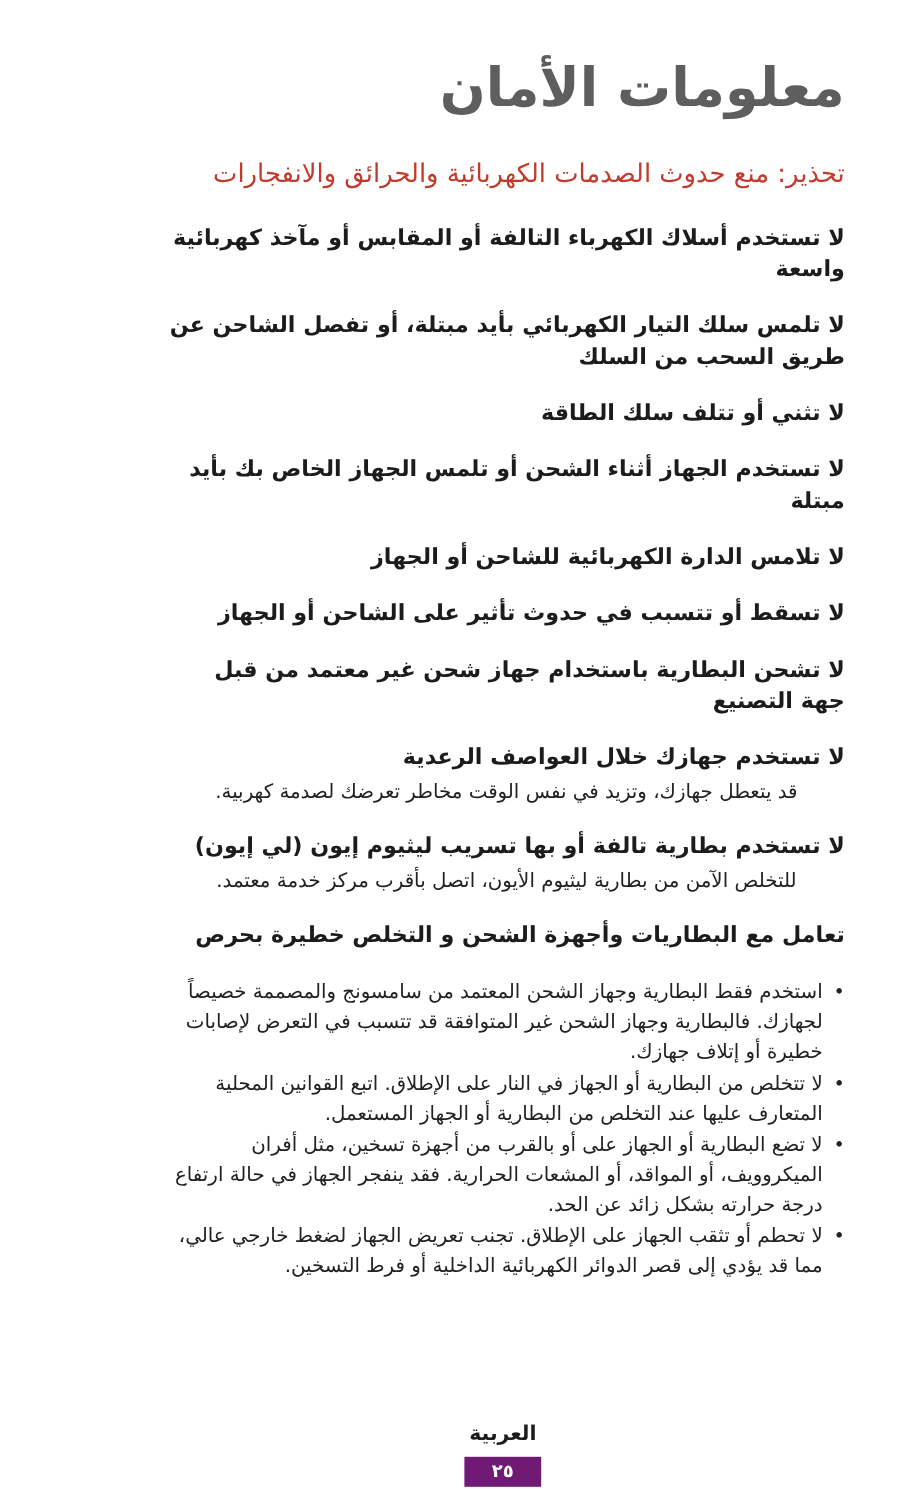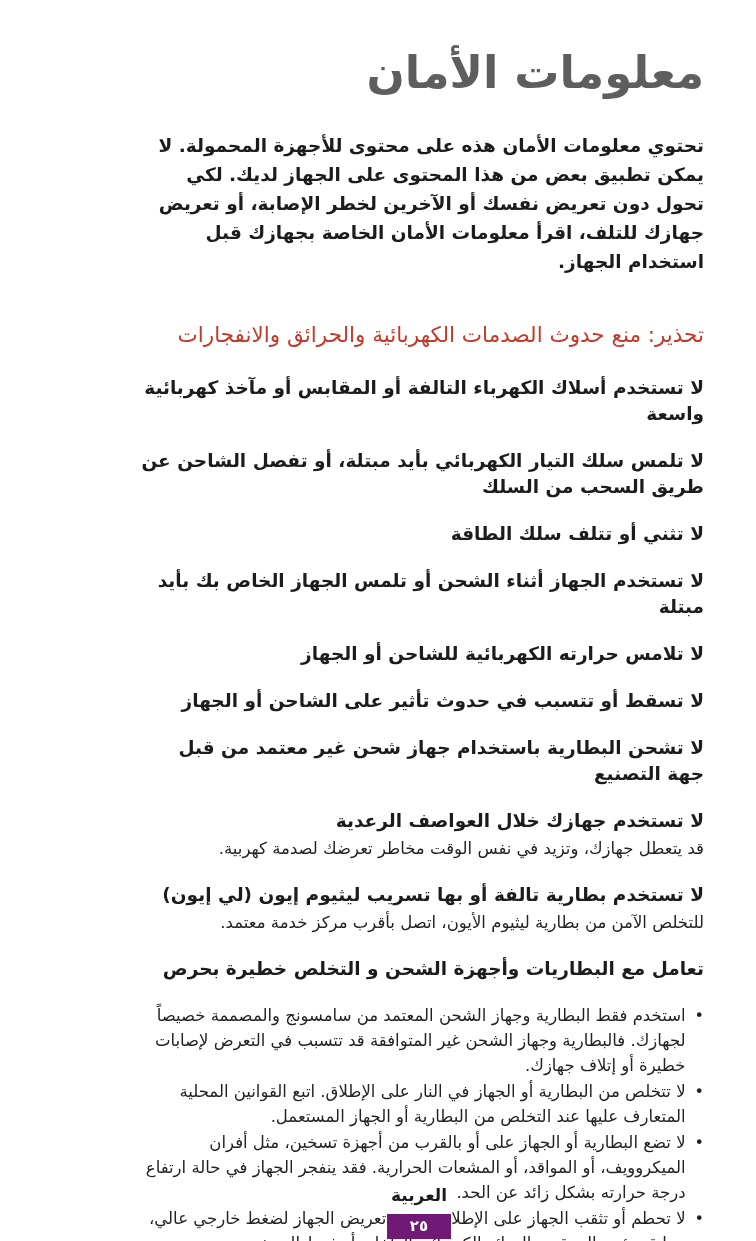--- a/index.html
+++ b/index.html
@@ -50,21 +50,21 @@
     line-height: 26px;
     margin: 0;
     text-align: right;
     color: #1c1c1c;
   }
   .section-body {
     font-size: 16.5px;
     font-weight: normal;
     line-height: 25px;
     margin: 2px 0 0 0;
-    text-align: right;
+    text-align: center;
     color: #222222;
   }
   .bullet-list {
     margin: 4px 0 0 0;
     padding: 0;
     list-style: none;
   }
   .bullet-item {
     display: flex;
     align-items: flex-start;
@@ -106,42 +106,41 @@
     text-align: center;
   }
 </style>
 </head>
 <body>
 
 <div class="page">
 
   <h1 class="doc-title">معلومات الأمان</h1>
 
-  <p class="intro">تحتوي معلومات الأمان هذه على محتوى للأجهزة المحمولة. لا يمكن تطبيق بعض من هذا المحتوى على الجهاز لديك. لكي تحول دون تعريض نفسك أو الآخرين لخطر الإصابة، أو تعريض جهازك للتلف، اقرأ معلومات الأمان الخاصة بجهازك قبل استخدام الجهاز.</p>
 
   <h2 class="warning-heading">تحذير: منع حدوث الصدمات الكهربائية والحرائق والانفجارات</h2>
 
   <div class="section">
     <p class="section-heading">لا تستخدم أسلاك الكهرباء التالفة أو المقابس أو مآخذ كهربائية واسعة</p>
   </div>
 
   <div class="section">
     <p class="section-heading">لا تلمس سلك التيار الكهربائي بأيد مبتلة، أو تفصل الشاحن عن طريق السحب من السلك</p>
   </div>
 
   <div class="section">
     <p class="section-heading">لا تثني أو تتلف سلك الطاقة</p>
   </div>
 
   <div class="section">
     <p class="section-heading">لا تستخدم الجهاز أثناء الشحن أو تلمس الجهاز الخاص بك بأيد مبتلة</p>
   </div>
 
   <div class="section">
-    <p class="section-heading">لا تلامس حرارته الكهربائية للشاحن أو الجهاز</p>
+    <p class="section-heading">لا تلامس الدارة الكهربائية للشاحن أو الجهاز</p>
   </div>
 
   <div class="section">
     <p class="section-heading">لا تسقط أو تتسبب في حدوث تأثير على الشاحن أو الجهاز</p>
   </div>
 
   <div class="section">
     <p class="section-heading">لا تشحن البطارية باستخدام جهاز شحن غير معتمد من قبل جهة التصنيع</p>
   </div>
 

